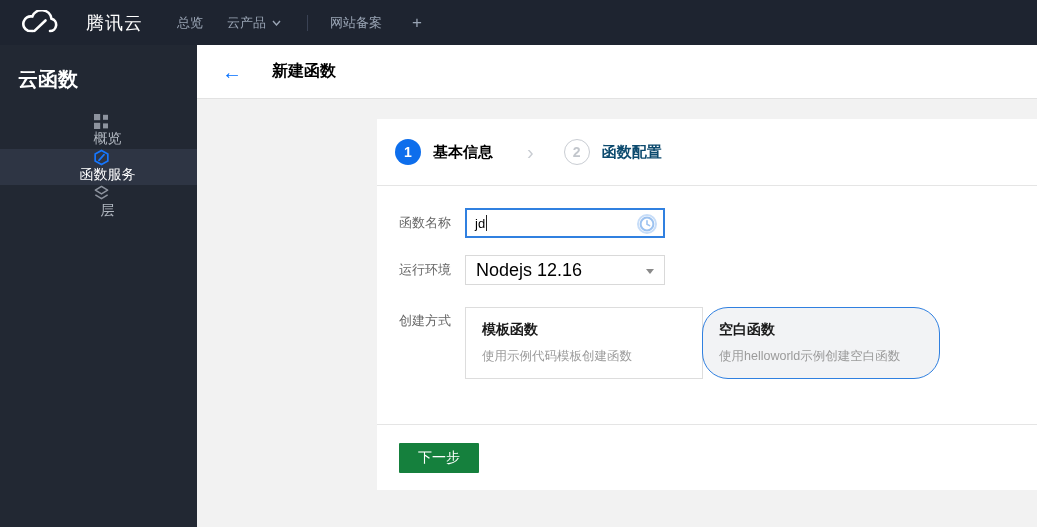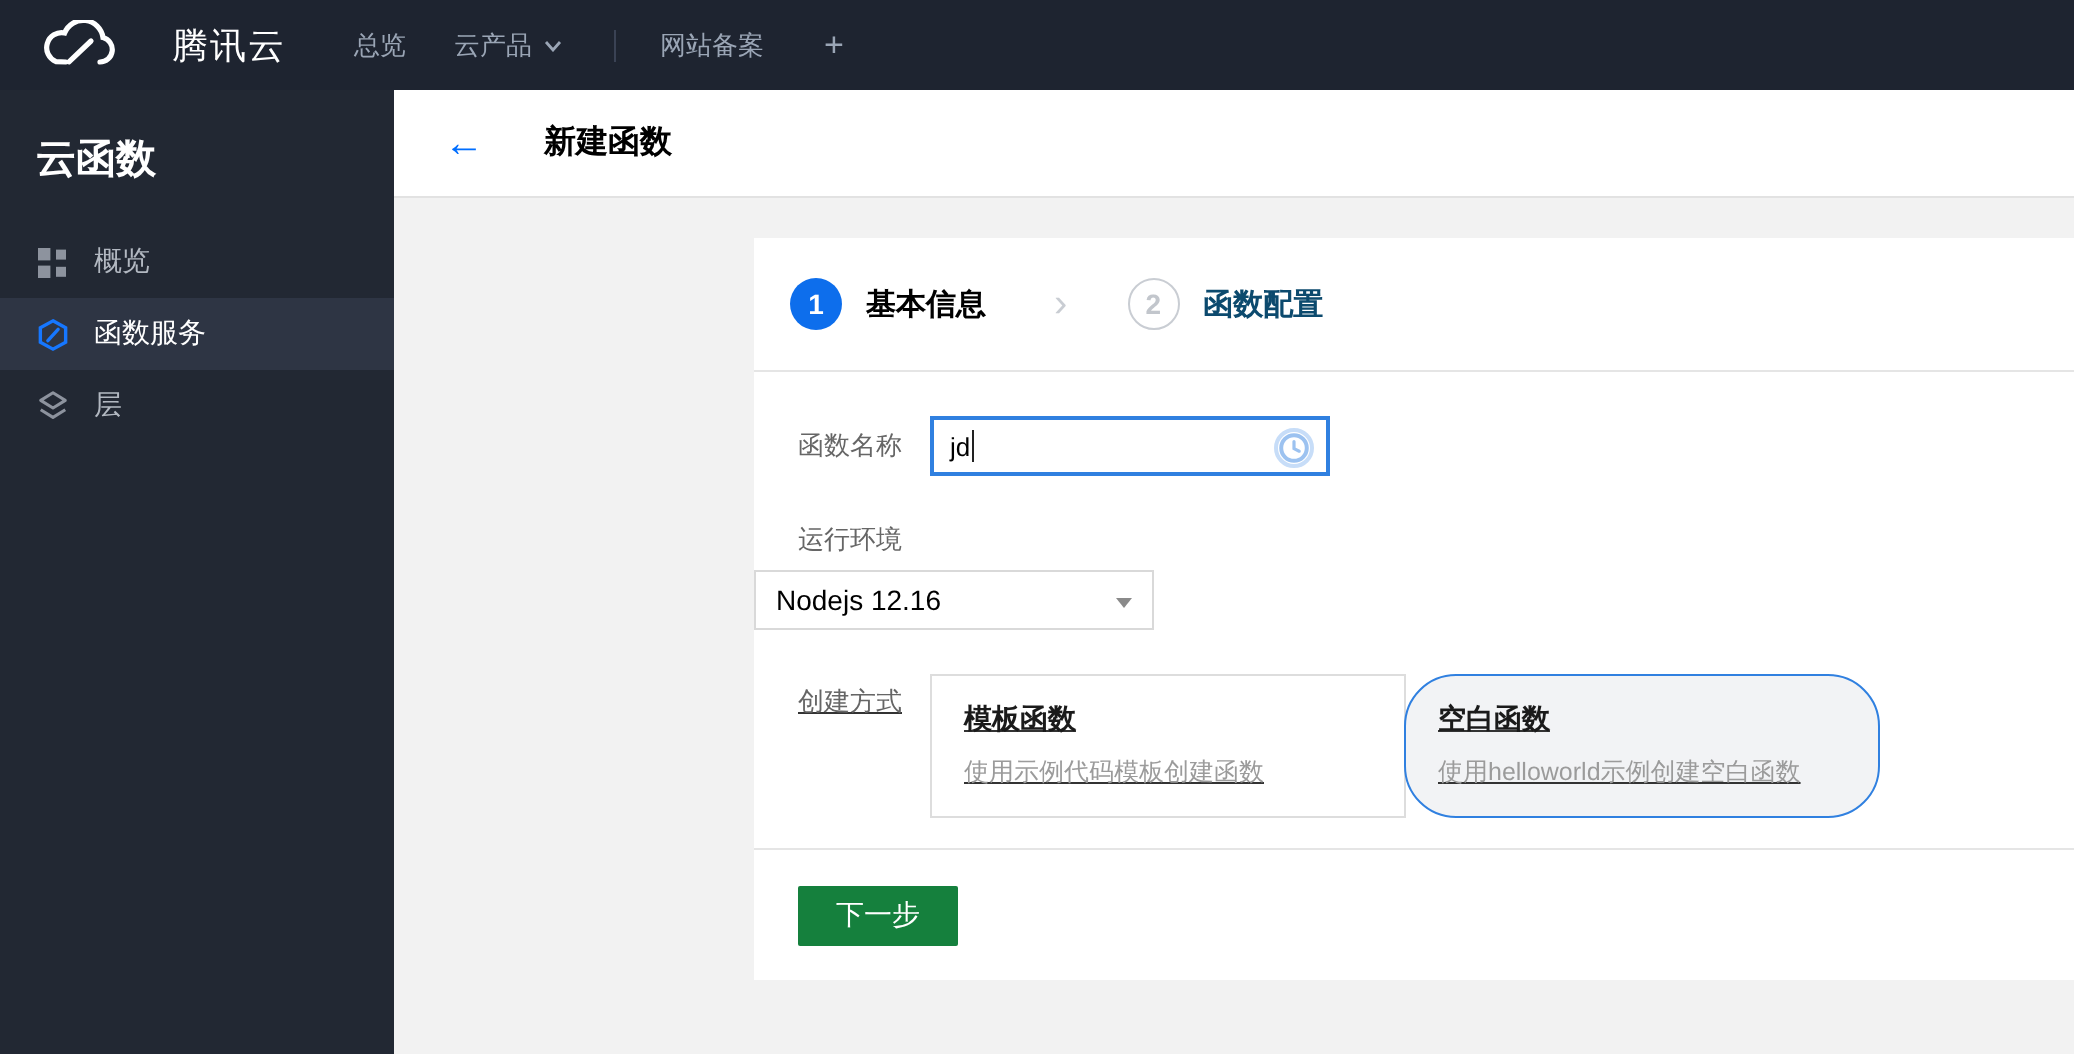--- a/index.html
+++ b/index.html
@@ -30,21 +30,21 @@
   .sidebar {
     position:absolute; left:0; top:45px; width:197px; height:482px;
     background:#222833;
   }
   .side-title {
     color:#ffffff; font-size:20px; font-weight:bold;
     padding:21px 0 0 18px; margin-bottom:20px;
   }
   .side-item {
     height:36px; display:flex; align-items:center; padding-left:18px;
-    color:#b2b8c1; font-size:14px; cursor:pointer;
+    color:#b2b8c1; font-size:14px; cursor:pointer;flex-direction:column;
   }
   .side-item.active { background:#2e3544; color:#ffffff; }
   .side-item .sicon { width:17px; height:17px; margin-right:12px; flex:none; display:flex; }
 
   
   .page-header {
     position:absolute; left:197px; top:45px; width:840px; height:54px;
     background:#ffffff; border-bottom:1px solid #e2e2e2;
     display:flex; align-items:center; z-index:20;
   }
@@ -93,33 +93,33 @@
   .input-box {
     width:200px; height:30px; border:2px solid #3080e0; background:#fff;
     display:flex; align-items:center; padding:0 8px; position:relative; cursor:text;
   }
   .input-text { font-size:13px; color:#000; }
   .caret-bar { width:1px; height:16px; background:#222; margin-left:1px; }
   .clock { position:absolute; right:6px; top:4px; width:20px; height:20px; }
 
   .help-text { margin:10px 0 0 88px; color:#999999; font-size:12.5px; }
 
-  .row-runtime { margin-top:17px;flex-direction:column; }
+  .row-runtime { margin-top:17px; }
   .select-box {
     width:200px; height:30px; border:1px solid #d9d9d9; background:#fff;
     display:flex; align-items:center; padding:0 10px; position:relative; cursor:pointer;
   }
-  .select-value { font-size:14px; color:#000; }
+  .select-value { font-size:18px; color:#000; }
   .select-caret {
     position:absolute; right:10px; top:13px; width:0; height:0;
     border-left:4px solid transparent; border-right:4px solid transparent;
     border-top:5px solid #8a8a8a;
   }
 
-  .row-method { margin-top:22px;text-decoration:underline; }
+  .row-method { margin-top:22px; }
   .method-cards { display:flex; }
   .method-card {
     width:238px; height:72px; padding:13px 16px; cursor:pointer; background:#ffffff;
     border:1px solid #dddddd;
   }
   .method-card + .method-card { margin-left:-1px;border-radius:26px; }
   .method-card.selected { background:#f2f3f5; border:1px solid #3080e0; z-index:2; }
   .method-title { font-size:14px; font-weight:bold; color:#1a1a1a; }
   .method-desc { font-size:12.5px; color:#9b9b9b; margin-top:9px; }
 

